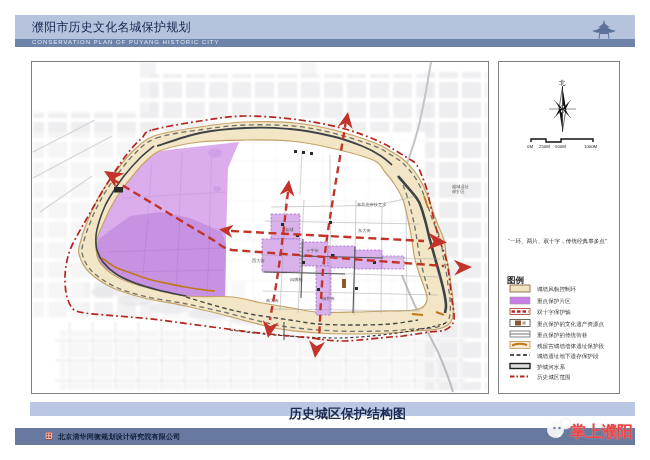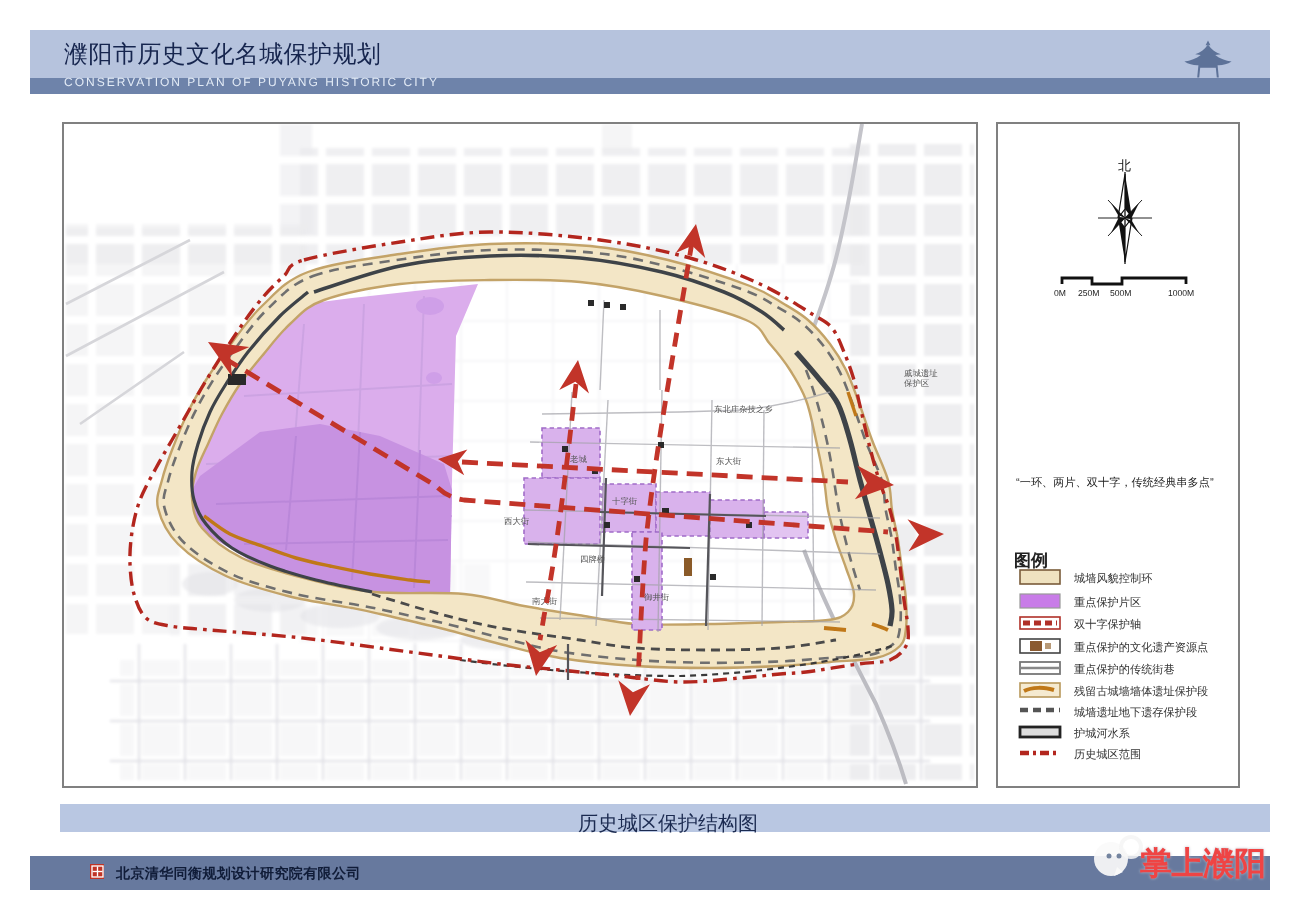--- a/index.html
+++ b/index.html
@@ -268,21 +268,21 @@
 <rect x="12" y="83.5" width="20" height="5" fill="#ddd" stroke="#222" stroke-width="1.4"></rect>
 <text x="39" y="88.5">护城河水系</text>
 
 <line x1="12" y1="96.5" x2="32" y2="96.5" stroke="#b3261e" stroke-width="2.2" stroke-dasharray="4.5 2 1.5 2"></line>
 <text x="39" y="99">历史城区范围</text>
 </g>
 </svg>
 
 <div class="abs" style="left:30px;top:402px;width:605px;height:14px;background:#b9c7e2;"></div>
 
-<div class="abs" style="left:289px;top:404.5px;font-size:10px;font-weight:normal;color:#1b2a50;">历史城区保护结构图</div>
+<div class="abs" style="left:289px;top:404.5px;font-size:13px;font-weight:bold;color:#1b2a50;">历史城区保护结构图</div>
 
 <div class="abs" style="left:15px;top:428px;width:620px;height:16.5px;background:#67799e;"></div>
 
 <svg class="abs" style="left:44.5px;top:432px;" width="7.5" height="7.5" viewBox="0 0 9 9">
 <rect width="9" height="9" fill="#c03425"></rect>
 <rect x="1.2" y="1.2" width="6.6" height="6.6" fill="none" stroke="#fff" stroke-width="0.8"></rect>
 <line x1="1.5" y1="4.5" x2="7.5" y2="4.5" stroke="#fff" stroke-width="0.8"></line>
 <line x1="4.5" y1="1.5" x2="4.5" y2="7.5" stroke="#fff" stroke-width="0.8"></line>
 </svg>
 

